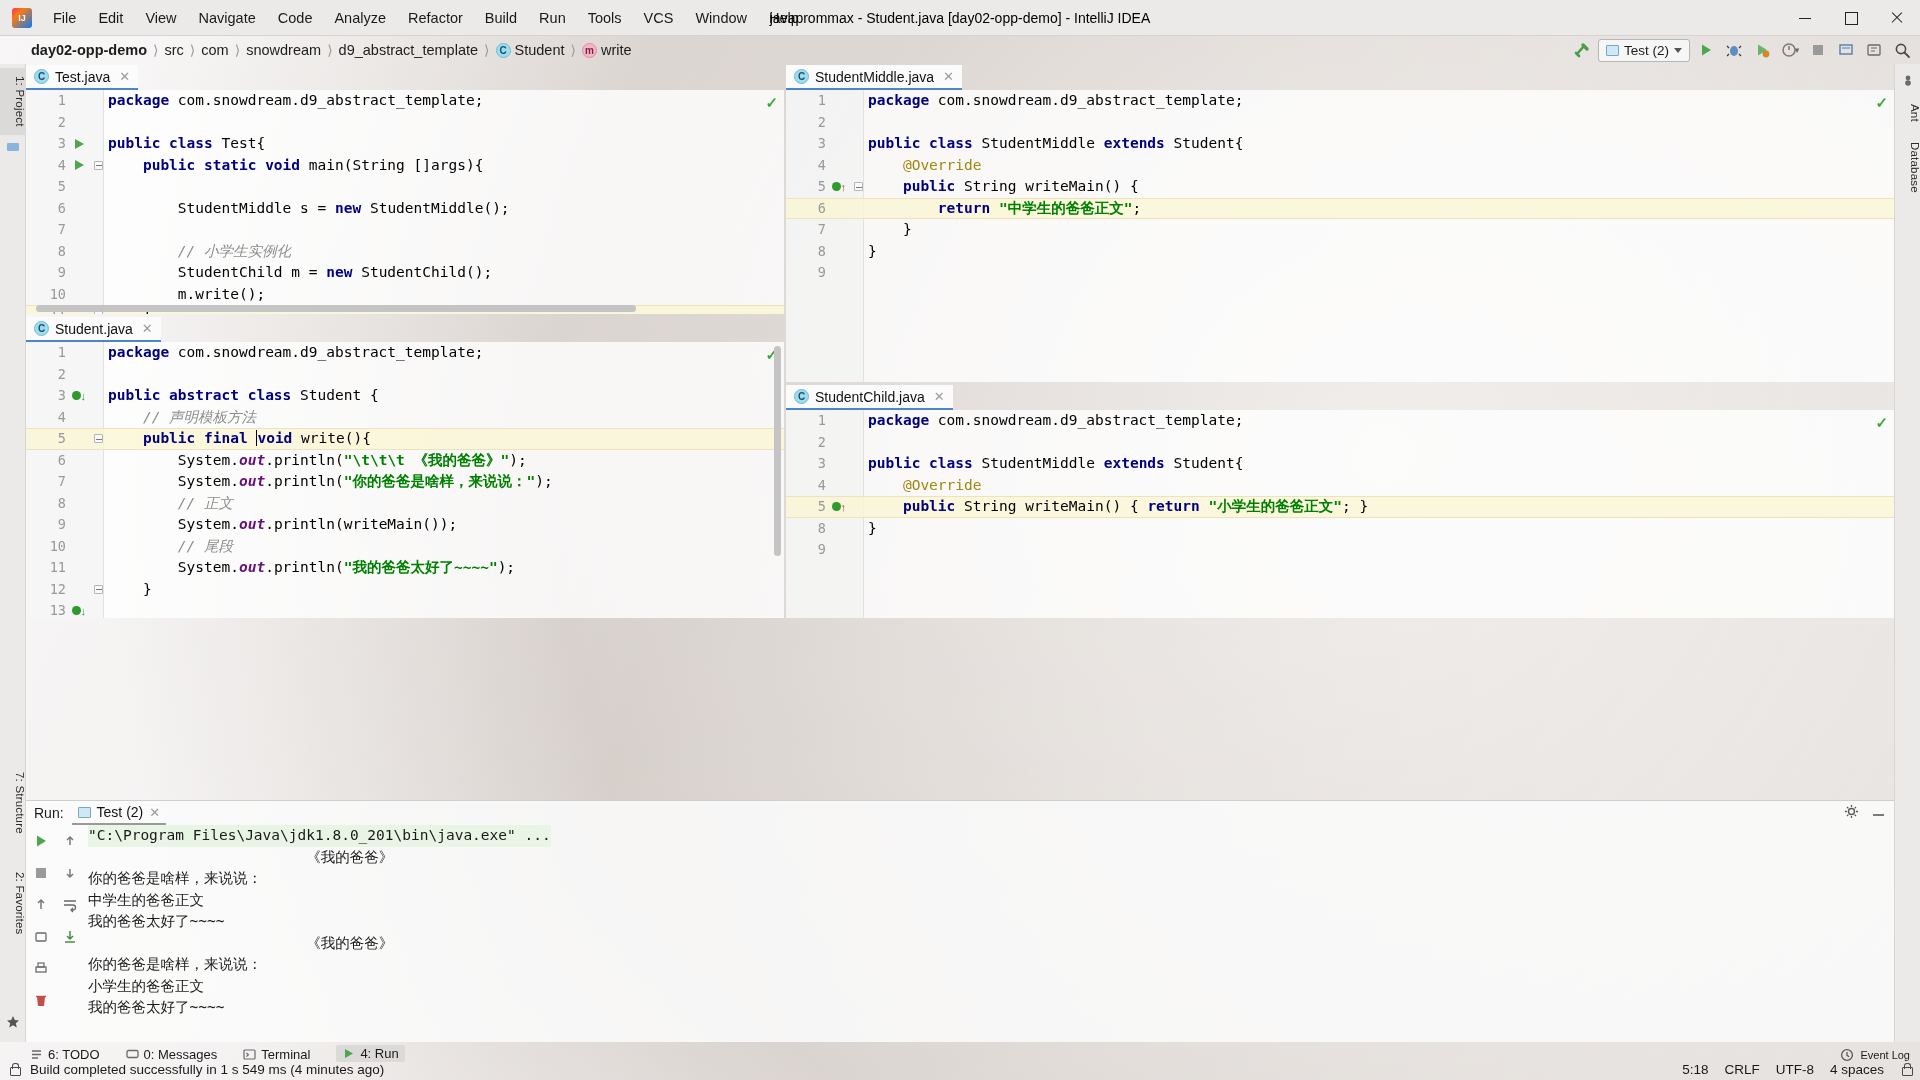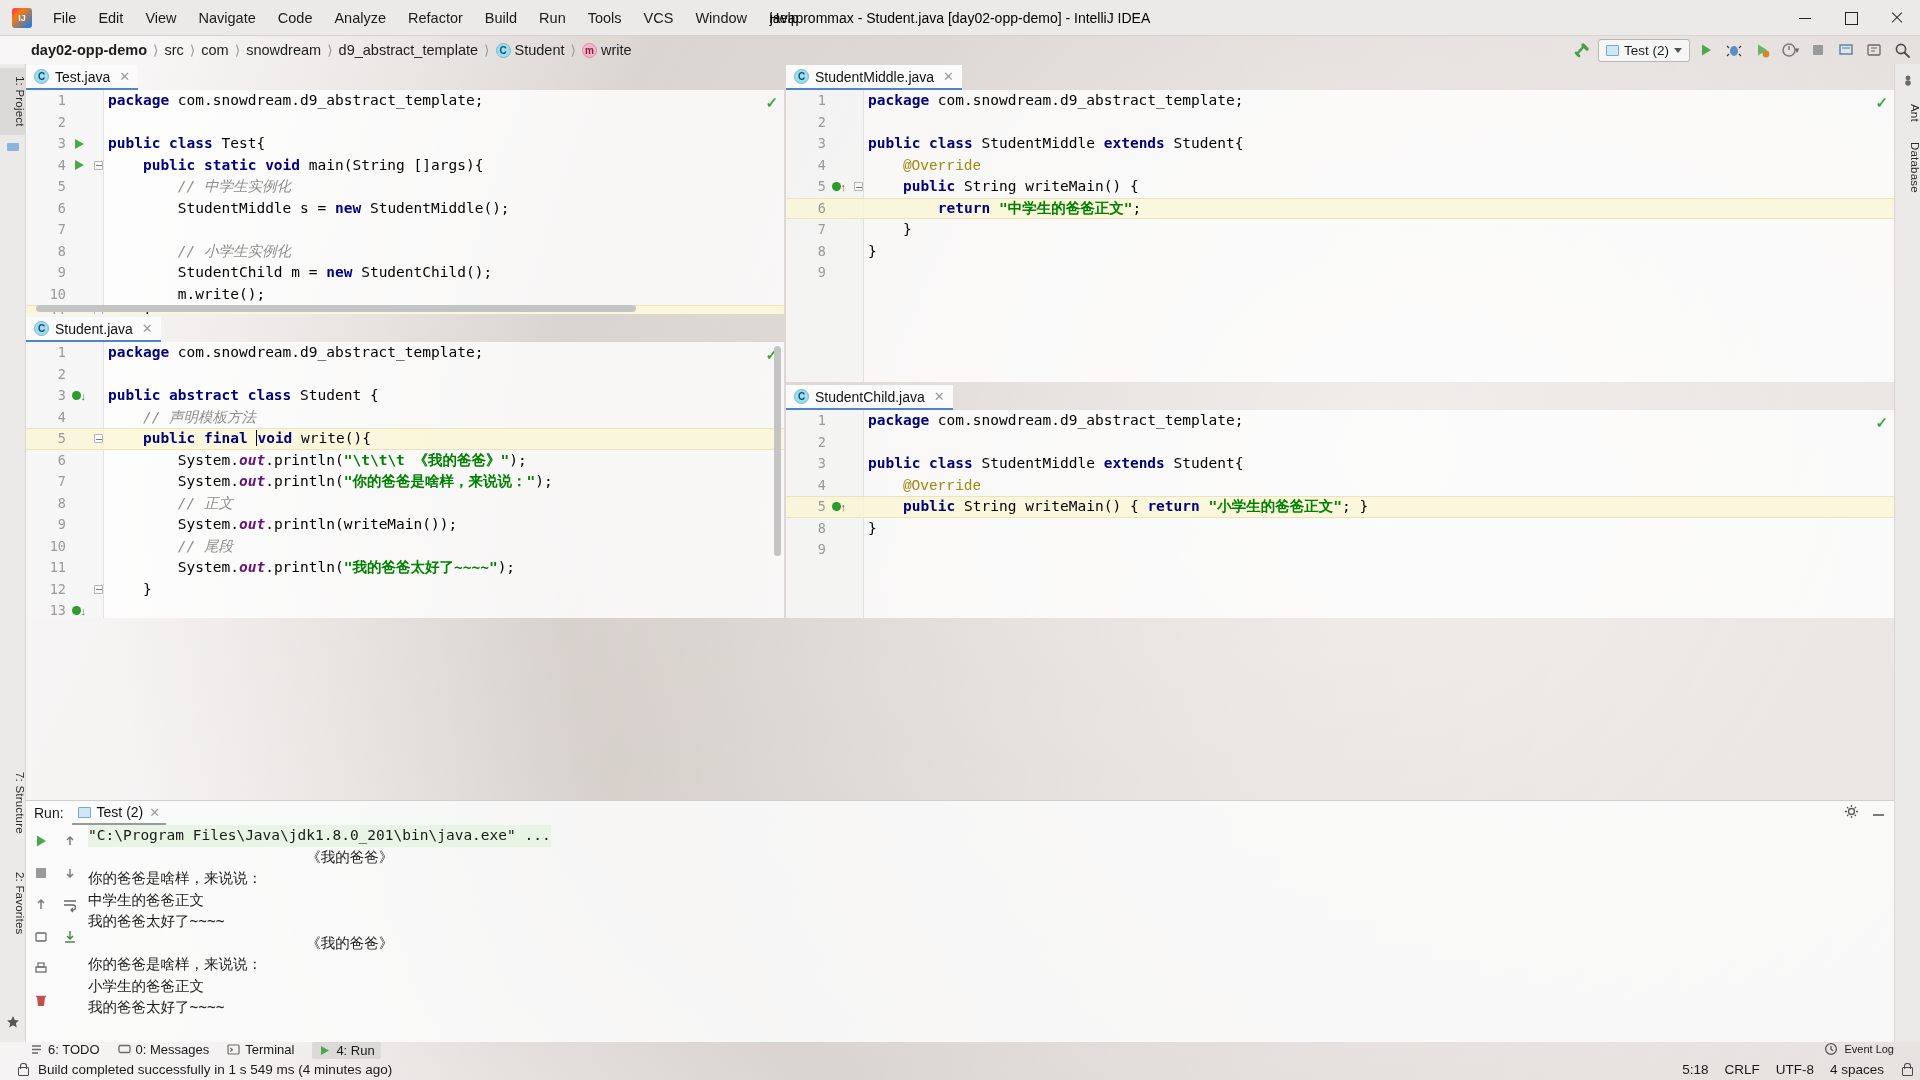--- a/index.html
+++ b/index.html
@@ -164,21 +164,21 @@
     position:absolute; left:0; top:0; bottom:0; width:78px;
     background:rgba(240,240,240,0.55); border-right:1px solid #e2e2e2;
   }
   .hl-row { position:absolute; left:0; right:0; height:21.5px; background:rgba(250,245,210,0.75); }
   .hl-row.line-border { border-top:1px solid #ece3bb; border-bottom:1px solid #ece3bb; }
 
   
   .kw   { color:#000080; font-weight:bold; }
   .str  { color:#008000; font-weight:bold; }
   .cmt  { color:#8c8c8c; font-style:italic; }
-  .anno { color:#9e880d;font-family:Liberation Mono, monospace; }
+  .anno { color:#9e880d; }
   .fld  { color:#660e7a; font-style:italic; font-weight:bold; }
   .plain{ color:#000; }
 
   .run-tri { width:0;height:0;border-left:9px solid #4ca64c;border-top:5.5px solid transparent;border-bottom:5.5px solid transparent; }
   .ovr-dot { width:9px;height:9px;border-radius:50%;background:#2e9b2e; }
   .fold-box {
     width:9px;height:9px;border:1px solid #b5b5b5;background:#fafafa;position:relative;border-radius:1px;
   }
   .fold-box::after { content:""; position:absolute; left:1.5px; top:3.5px; width:6px; height:1px; background:#7a7a7a; }
 
@@ -214,33 +214,33 @@
   .cs-ico { width:20px; height:20px; display:flex; align-items:center; justify-content:center; color:#5a5a5a; }
   .console-out {
     position:absolute; left:62px; right:10px; top:24px; bottom:0;
     font-family:"DejaVu Sans Mono", monospace; font-size:14.5px;
     line-height:21.5px; color:#1a1a1a; white-space:pre; overflow:hidden;
   }
   .cmdline { background:#e8f5e4; display:inline-block; }
 
   
   .bottombar {
-    position:absolute; left:0; right:16px; bottom:18px; height:20px;
-    display:flex; align-items:flex-start; gap:18px; padding-left:30px;
+    position:absolute; left:0; right:0; bottom:18px; height:20px;
+    display:flex; align-items:flex-end; gap:26px; padding-left:30px;
     font-size:13px; color:#1a1a1a;
   }
   .bb-item { display:flex; align-items:center; gap:5px; }
   .bb-item.sel { background:#dcdad8; padding:1px 6px; border-radius:2px; }
   .bb-right { position:absolute; right:10px; display:flex; align-items:center; gap:6px; font-size:11px; }
 
   
   .statusbar {
     position:absolute; left:0; right:0; bottom:0; height:22px;
     display:flex; align-items:center; font-size:13.5px; color:#1a1a1a;
-    padding-left:8px; gap:10px;margin-left:8px;
+    padding-left:8px; gap:10px;
   }
   .sb-right { position:absolute; right:8px; display:flex; align-items:center; gap:16px; }
   .lock-ico { width:12px; height:14px; position:relative; }
   .lock-ico::before {
     content:""; position:absolute; left:1.5px; top:5px; width:9px; height:7px;
     border:1.4px solid #4a4a4a; border-radius:1px;
   }
   .lock-ico::after {
     content:""; position:absolute; left:3.5px; top:1px; width:5px; height:5px;
     border:1.4px solid #4a4a4a; border-bottom:none; border-radius:3px 3px 0 0;
@@ -435,21 +435,20 @@
               <span class="marker">
                 <span class="run-tri"></span>
               </span>
               <span class="foldmark">
                 <span class="fold-box"></span>
               </span>
               <span class="src"><span class="plain">    </span><span class="kw">public static void</span><span class="plain"> main(String []args){</span></span>
             </div>
             <div class="gutter-line" style="position:absolute;left:0;right:0;top:86px;">
               <span class="ln">5</span>
-              <span class="src"><span class="plain">        </span><span class="cmt">// 中学生实例化</span></span>
             </div>
             <div class="gutter-line" style="position:absolute;left:0;right:0;top:107.5px;">
               <span class="ln">6</span>
               <span class="src"><span class="plain">        StudentMiddle s = </span><span class="kw">new</span><span class="plain"> StudentMiddle();</span></span>
             </div>
             <div class="gutter-line" style="position:absolute;left:0;right:0;top:129px;">
               <span class="ln">7</span>
             </div>
             <div class="gutter-line" style="position:absolute;left:0;right:0;top:150.5px;">
               <span class="ln">8</span>

